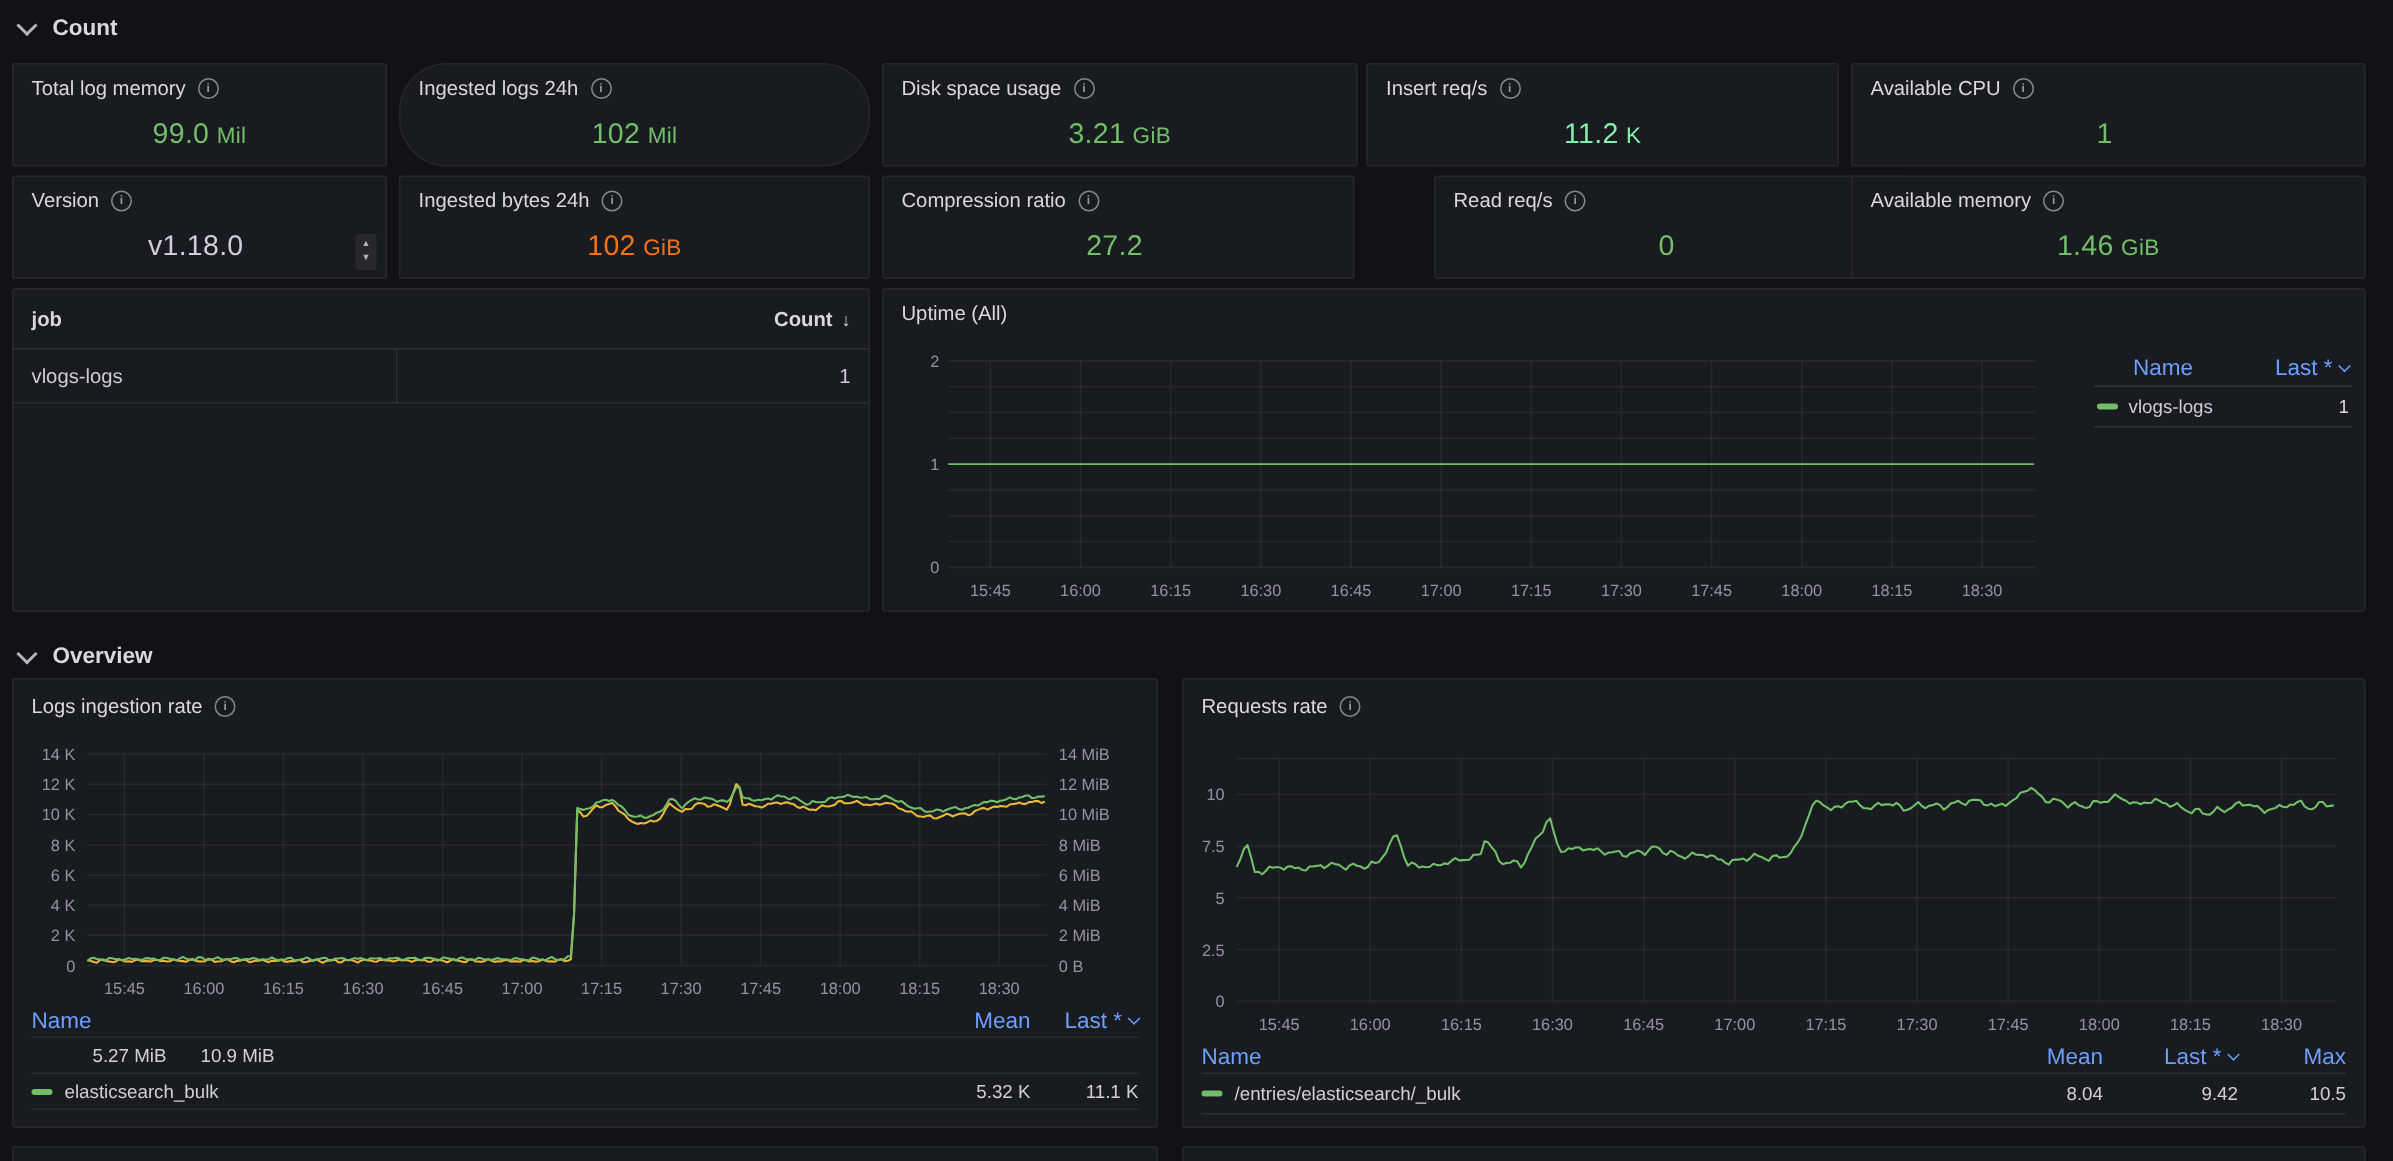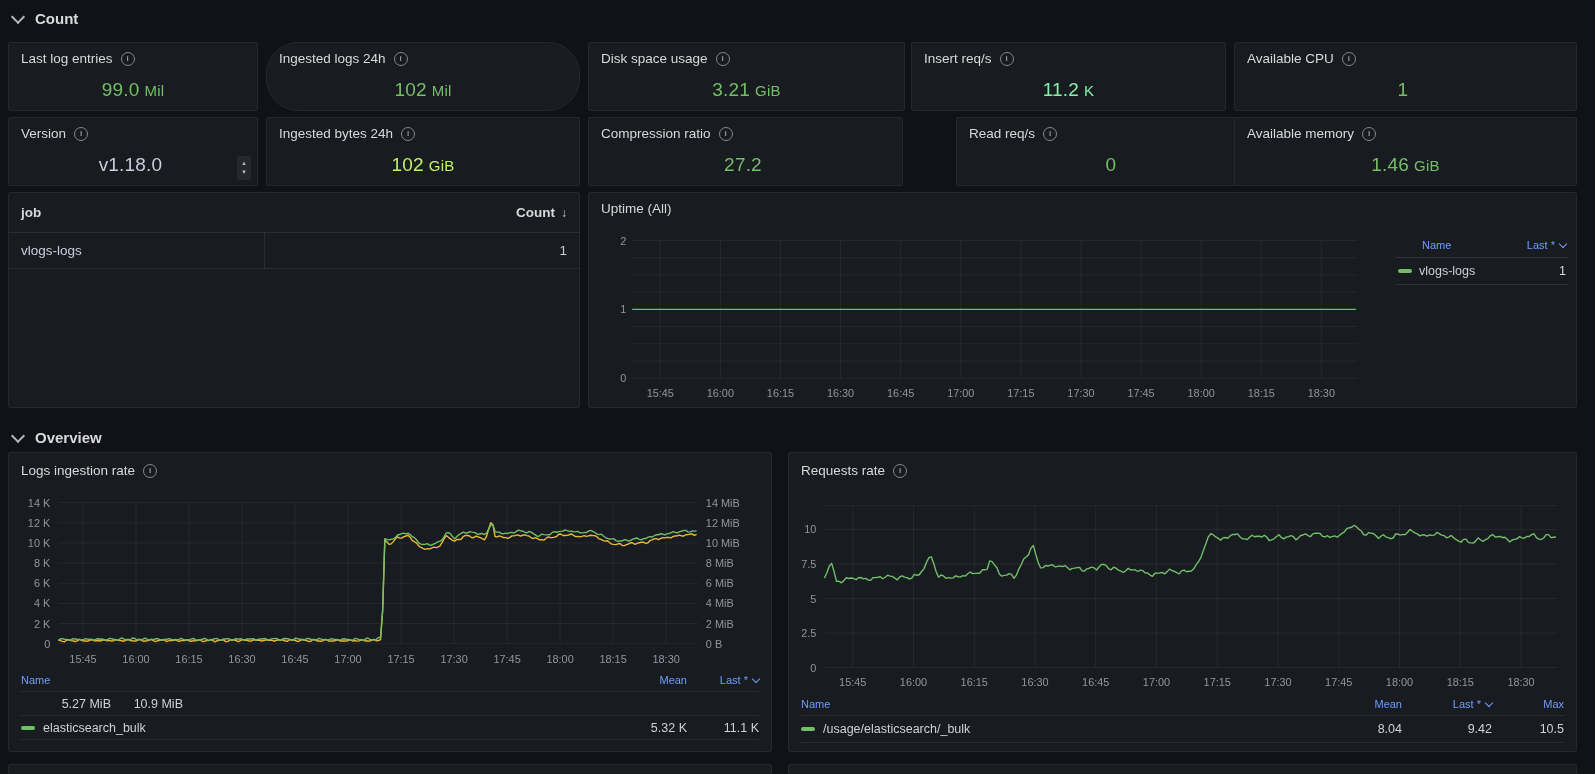--- a/index.html
+++ b/index.html
@@ -51,21 +51,21 @@
     position:absolute;left:0;right:0;top:40px;height:36px;display:flex;align-items:center;
     justify-content:space-between;padding:0 12px;box-sizing:border-box;
     font-size:13.5px;color:#ccccdc;border-bottom:1px solid rgba(204,204,220,0.10);
   }
   .tbl-vline{position:absolute;left:255px;top:40px;height:36px;width:1px;background:rgba(204,204,220,0.10);}
   .sort{margin-left:6px;color:#c7cad1;font-size:12px;}
   
   .chart{position:absolute;left:0;top:0;width:100%;height:100%;}
   .chart text.ax{font-family:"Liberation Sans",sans-serif;font-size:11px;fill:rgba(204,204,220,0.68);}
   
-  .lg-link{color:#6e9fff;font-size:11px;font-weight:500;cursor:pointer;display:inline-flex;align-items:center;}
+  .lg-link{color:#6e9fff;font-size:15px;font-weight:500;cursor:pointer;display:inline-flex;align-items:center;}
   .caret{
     width:5px;height:5px;border-right:1.5px solid #6e9fff;border-bottom:1.5px solid #6e9fff;
     transform:rotate(45deg);margin-left:5px;margin-top:-3px;display:inline-block;
   }
   .side-legend{position:absolute;right:8px;top:40px;width:172px;font-size:12.5px;}
   .sl-head{display:flex;justify-content:space-between;align-items:center;height:24px;
     border-bottom:1px solid rgba(204,204,220,0.15);padding:0 2px 0 26px;}
   .sl-row{display:flex;align-items:center;height:26px;border-bottom:1px solid rgba(204,204,220,0.12);
     gap:7px;cursor:pointer;padding:0 2px;}
   .sl-row .lg-val{margin-left:auto;color:#d8d9da;}
@@ -84,21 +84,21 @@
 </head>
 <body>
 
 <div class="section-hdr" style="left:13px;top:10px;">
   <span class="chev"></span>
   <span>Count</span>
 </div>
 
 <div class="panel" style="left:8px;top:42px;width:250px;height:69px;">
   <div class="p-title">
-    <span>Last log entries</span>
+    <span>Total log memory</span>
     <span class="info">i</span>
   </div>
   <div class="stat-val" style="color: rgb(115, 191, 105);">
     <span class="num">99.0</span><span class="unit">Mil</span>
   </div>
 </div>
 <div class="panel" style="left:266px;top:42px;width:314px;height:69px;border-radius:32px;">
   <div class="p-title">
     <span>Ingested logs 24h</span>
     <span class="info">i</span>
@@ -146,21 +146,21 @@
   <div class="stepper">
     <span>▲</span>
     <span>▼</span>
   </div>
 </div>
 <div class="panel" style="left:266px;top:117px;width:314px;height:69px;">
   <div class="p-title">
     <span>Ingested bytes 24h</span>
     <span class="info">i</span>
   </div>
-  <div class="stat-val" style="color: #bef264;">
+  <div class="stat-val" style="color: #f97316;">
     <span class="num">102</span><span class="unit">GiB</span>
   </div>
 </div>
 <div class="panel" style="left:588px;top:117px;width:315px;height:69px;">
   <div class="p-title">
     <span>Compression ratio</span>
     <span class="info">i</span>
   </div>
   <div class="stat-val" style="color: rgb(115, 191, 105);">
     <span class="num">27.2</span><span class="unit"></span>
@@ -393,21 +393,21 @@
       <span class="col-num lg-link">Mean</span>
       <span class="col-num lg-link" style="justify-content:flex-end;">
         <span>Last *</span>
           <span class="caret"></span>
       </span>
       <span class="col-num sm lg-link">Max</span>
     </div>
     <div class="lg-row itm" style="height:26px;">
       <span class="col-name">
         <span class="swatch" style="background: rgb(115, 191, 105);"></span>
-        <span>/usage/elasticsearch/_bulk</span>
+        <span>/entries/elasticsearch/_bulk</span>
       </span>
       <span class="col-num">8.04</span>
       <span class="col-num">9.42</span>
       <span class="col-num sm">10.5</span>
     </div>
   </div>
 </div>
 
 <div class="panel" style="left:8px;top:764px;width:764px;height:30px;"></div>
 <div class="panel" style="left:788px;top:764px;width:789px;height:30px;"></div>

